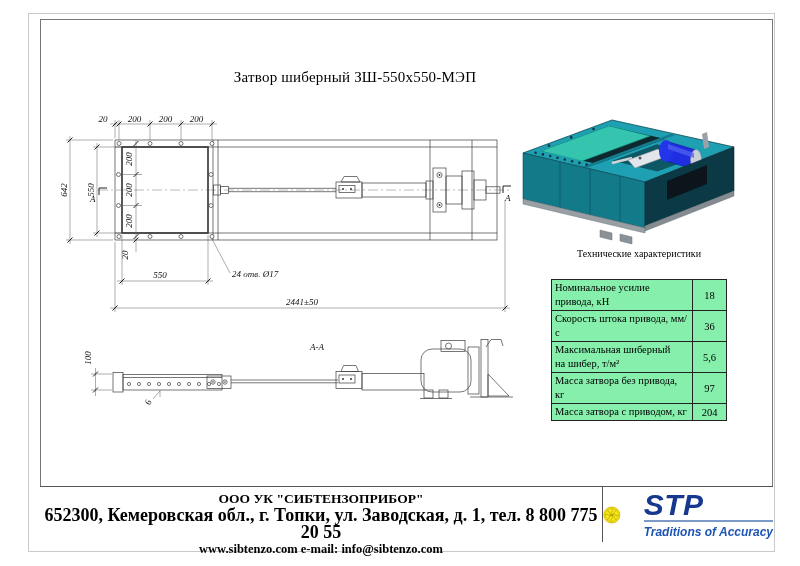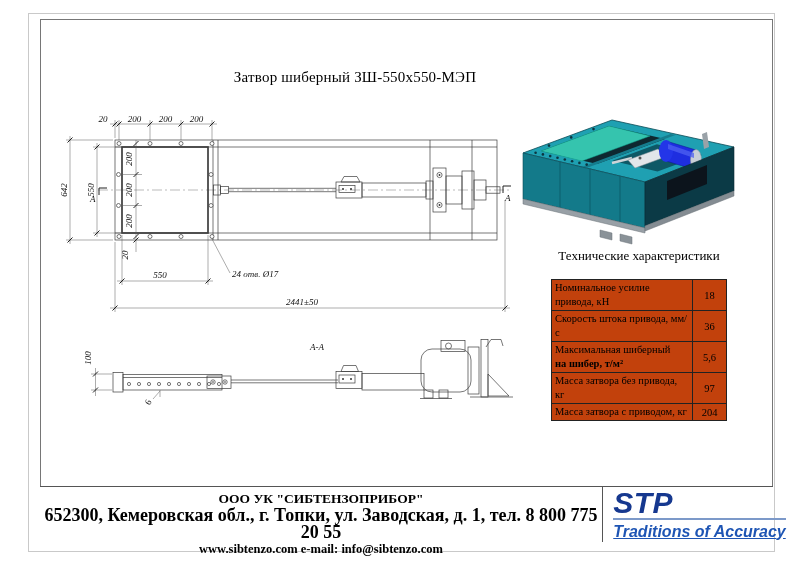--- a/index.html
+++ b/index.html
@@ -5,42 +5,42 @@
   html,body{margin:0;padding:0;}
   body{width:800px;height:566px;background:#fff;position:relative;overflow:hidden;
        font-family:"Liberation Serif",serif;color:#000;}
   .border-outer{position:absolute;left:28px;top:13px;width:747px;height:539px;
        border:1px solid #c9c9c9;box-sizing:border-box;}
   .border-inner{position:absolute;left:40px;top:19px;width:733px;height:523px;
        border:1px solid #767676;box-sizing:border-box;background:#fff;}
   .title{position:absolute;left:40px;top:69px;width:630px;text-align:center;
        font-size:15px;letter-spacing:0.2px;}
   .specs-heading{position:absolute;left:539px;top:248px;width:200px;text-align:center;
-       font-size:13px;}
+       font-size:10px;}
   .specs-table{position:absolute;left:551px;top:279px;width:176px;border:1px solid #222;
-       box-sizing:border-box;font-size:10.5px;background:#c2410c;}
+       box-sizing:border-box;font-size:10.5px;background:#86efac;}
   .srow{display:flex;align-items:stretch;border-bottom:1px solid #222;}
   .srow:last-child{border-bottom:none;}
   .slabel{flex:1;padding:1px 3px;line-height:14px;}
-  .l2{display:block;font-weight:bold;}
+  .l2{display:block;}
   .sval{width:33px;border-left:1px solid #222;display:flex;align-items:center;
        justify-content:center;}
   .footer{position:absolute;left:40px;top:486px;width:733px;height:56px;
        border-top:1px solid #555;box-sizing:border-box;display:flex;background:#fff;}
   .footer-left{flex:1;text-align:center;font-weight:bold;padding-top:3px;}
   .f1{font-size:13.5px;line-height:17px;}
   .f2{font-size:18px;line-height:17px;}
   .f3{font-size:12.5px;line-height:17px;}
   .footer-right{width:170px;border-left:1px solid #555;display:flex;align-items:center;
        justify-content:center;gap:23px;}
   .stp{font-family:"Liberation Sans",sans-serif;font-style:italic;font-weight:bold;
        font-size:30px;line-height:28px;color:#16388f;letter-spacing:0.5px;
        border-bottom:2px solid #7c99c9;padding:0 2px 1px 0;}
   .tagline{font-family:"Liberation Sans",sans-serif;font-style:italic;font-weight:bold;
-       font-size:16px;color:#1e55b4;margin-top:3px;white-space:nowrap;text-decoration:underline;}
+       font-size:12px;color:#1e55b4;margin-top:3px;white-space:nowrap;}
   svg.draw{position:absolute;left:0;top:0;}
   .ln{stroke:#3c3c3c;stroke-width:0.7;fill:none;}
   .bold{stroke-width:1.7;}
   .thin{stroke:#5a5a5a;stroke-width:0.5;fill:none;}
   .tick{stroke:#222;stroke-width:1;}
   .cl{stroke:#777;stroke-width:0.5;stroke-dasharray:10 3 2 3;fill:none;}
   .dim{font-family:"Liberation Serif",serif;font-style:italic;font-size:9px;fill:#111;}
   .hol{stroke:#3c3c3c;stroke-width:0.7;fill:#fff;}
 </style>
 </head>

